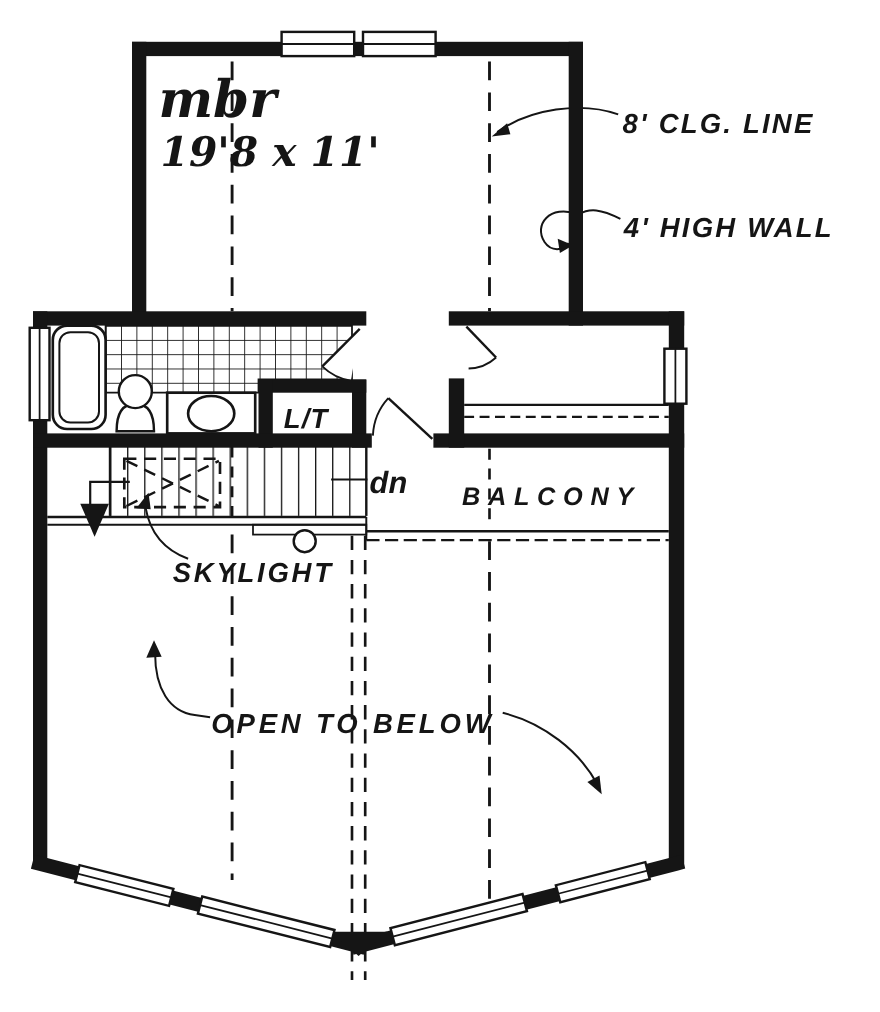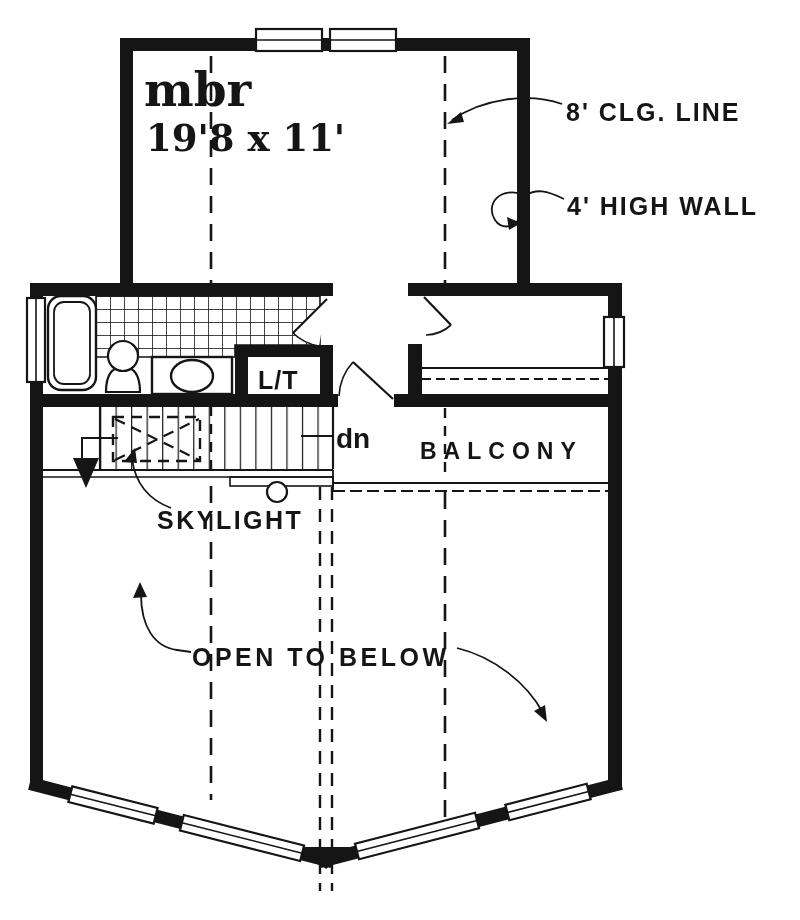--- a/index.html
+++ b/index.html
@@ -1,17 +1,17 @@
 <!DOCTYPE html>
 <html style="--ink: #151515; --paper: #ffffff;"><head>
 <meta charset="utf-8">
 <style>
   :root { --ink:#151515; --paper:#ffffff; }
   html,body { margin:0; padding:0; background:var(--paper); }
-  .stage { width:800px; height:920px; position:relative; background:var(--paper); }
+  .stage { width:800px; height:920px; position:relative; background:var(--paper);font-style:italic; }
   svg { display:block; }
   .w  { fill:var(--ink); stroke:none; }
   .ln { stroke:var(--ink); fill:none; }
   .wf { stroke:var(--ink); fill:var(--paper); }
   .solid { fill:var(--ink); stroke:none; }
   text { fill:var(--ink); font-family:"Liberation Sans", sans-serif; font-weight:bold; }
   text.serif { font-family:"DejaVu Serif", serif; }
 </style>
 </head>
 <body>

